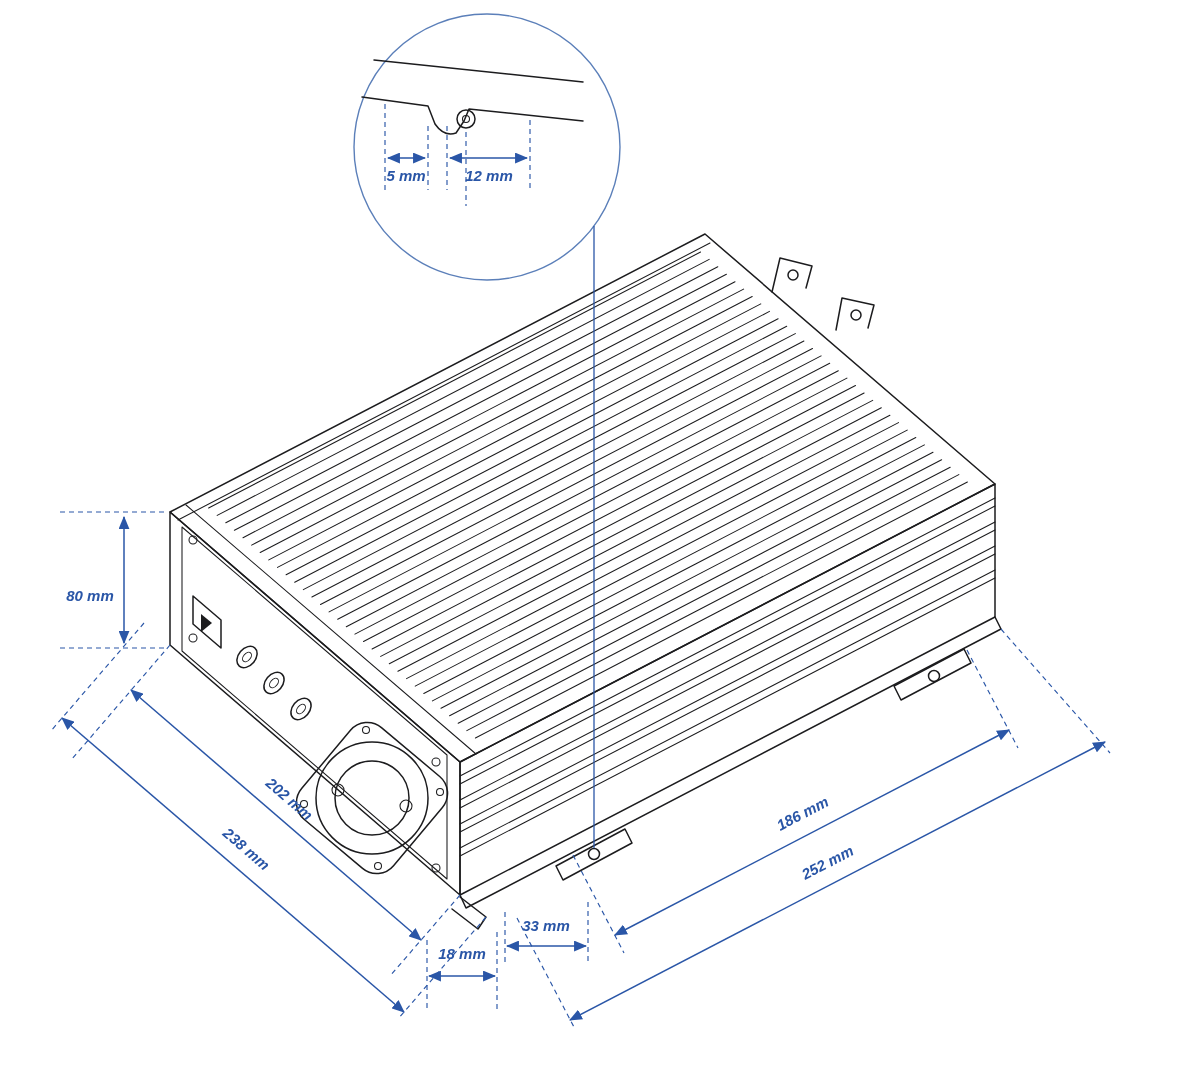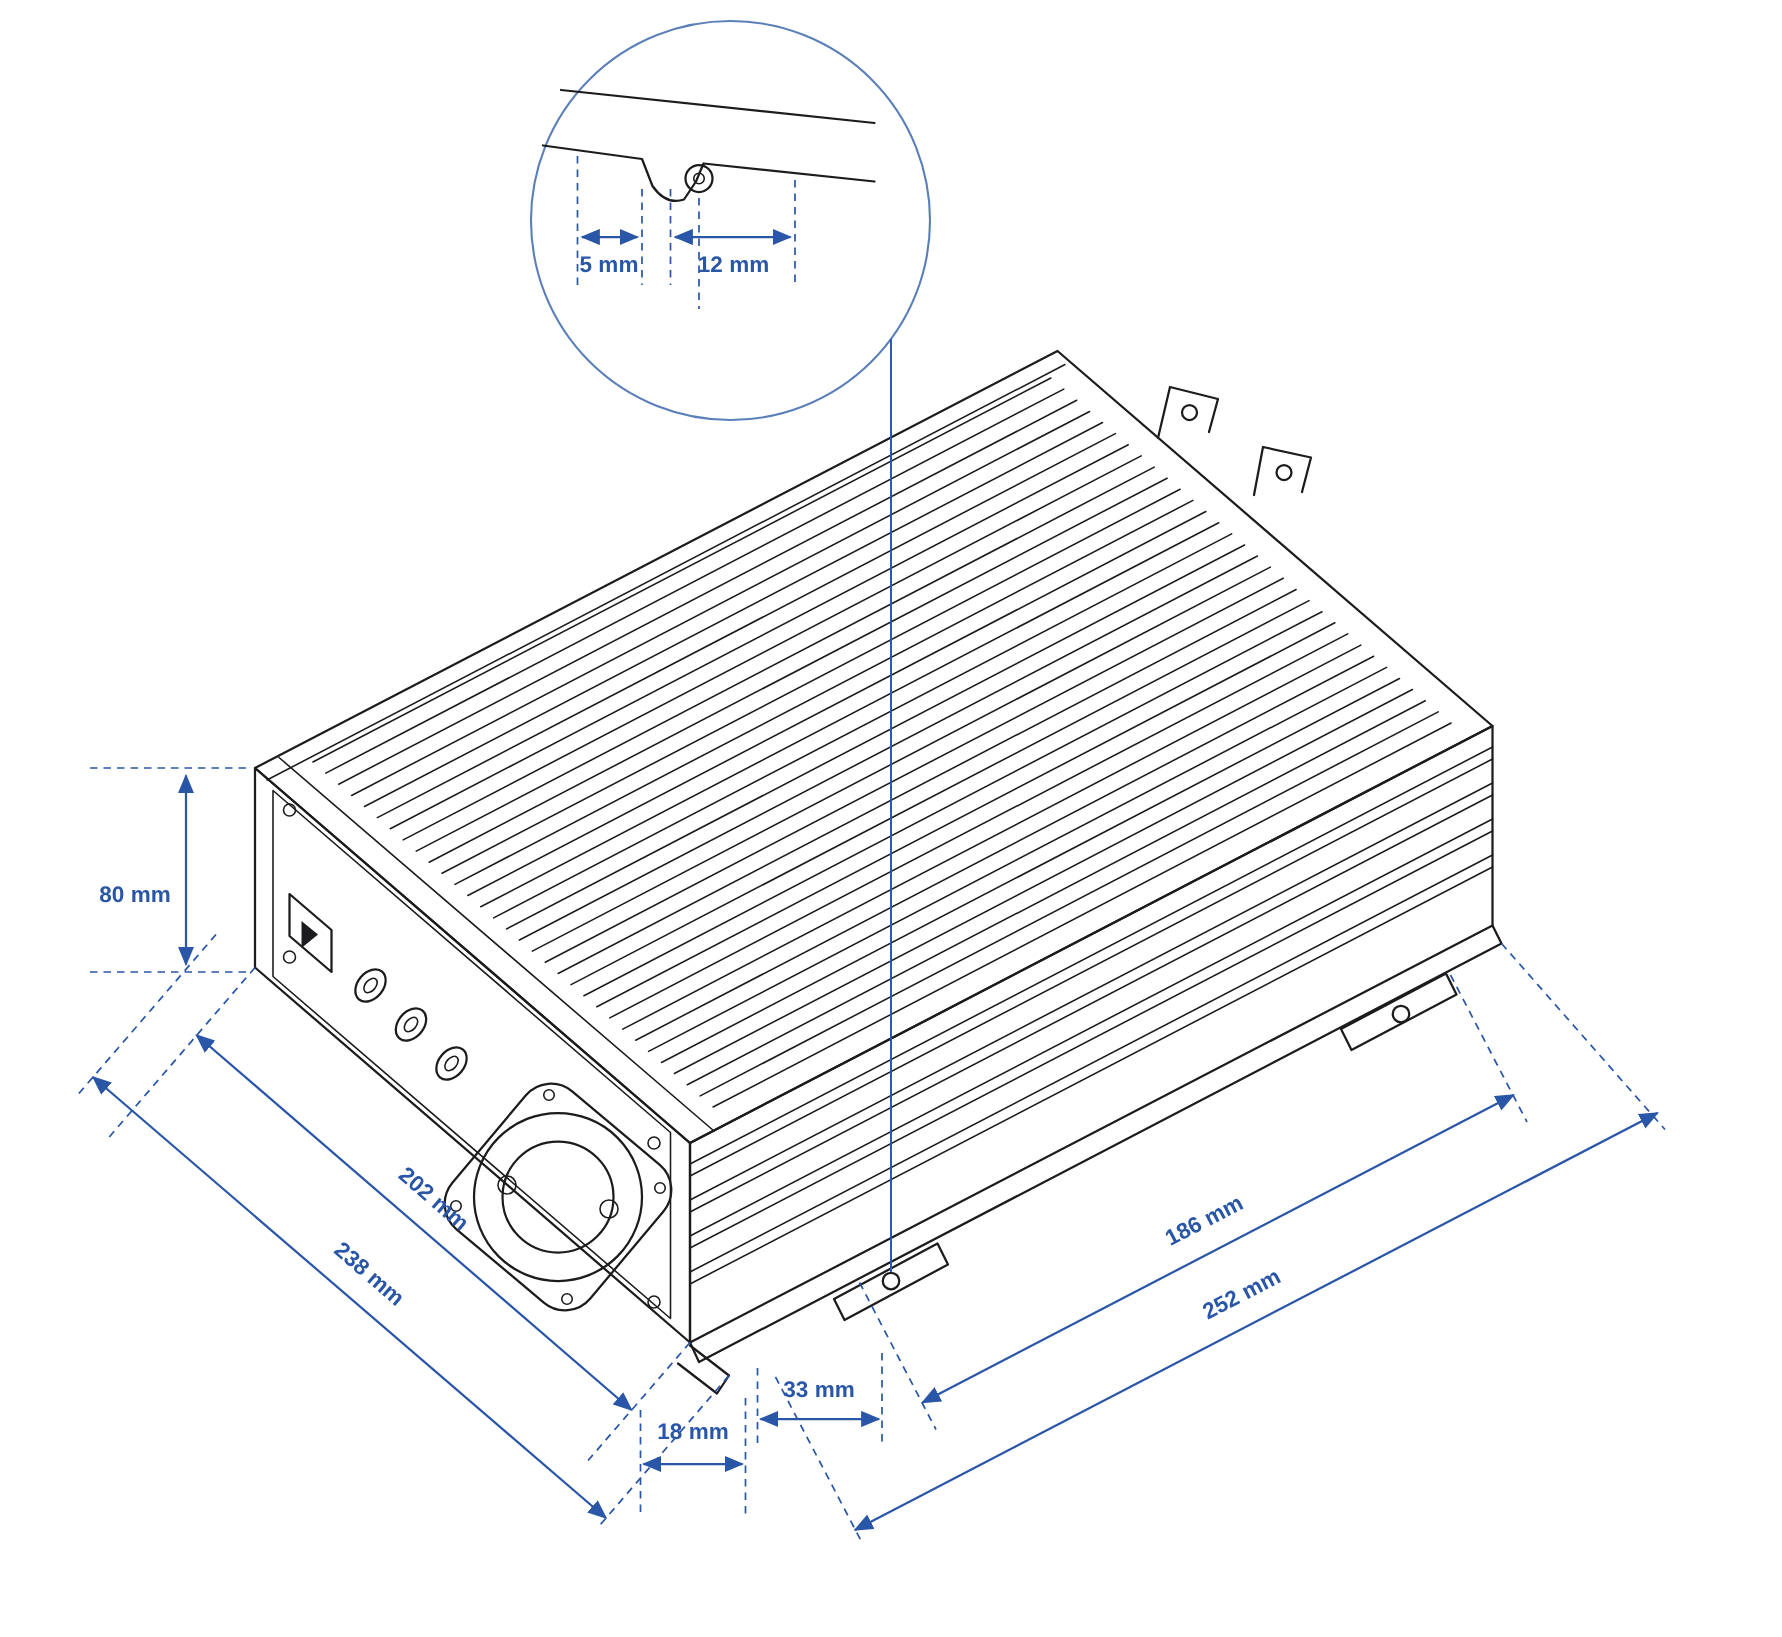--- a/index.html
+++ b/index.html
@@ -1,17 +1,17 @@
 <!DOCTYPE html>
 <html><head>
 <meta charset="utf-8">
 <style>
   html,body{margin:0;padding:0;background:#ffffff;}
   body{width:1188px;height:1091px;position:relative;font-family:"Liberation Sans",sans-serif;}
-  .canvas{width:1036px;height:1091px;}
+  .canvas{width:1036px;height:1091px;font-style:italic;}
   .ink{stroke:#1c1c1e;fill:none;stroke-width:1.5;stroke-linejoin:round;stroke-linecap:round;}
   .ink-thin{stroke:#1c1c1e;fill:none;stroke-width:1.05;stroke-linejoin:round;stroke-linecap:round;}
   .dim{stroke:#2a56a7;fill:none;stroke-width:1.5;}
   .ext{stroke:#2a56a7;fill:none;stroke-width:1.15;stroke-dasharray:5 4;}
   .leader{stroke:#2a56a7;fill:none;stroke-width:1.3;}
   .callout{stroke:#5b7fb9;fill:none;stroke-width:1.4;}
   text.dimtext{fill:#2a56a7;font-family:"Liberation Sans",sans-serif;font-size:15px;font-weight:bold;text-anchor:middle;}
 </style>
 </head>
 <body>

